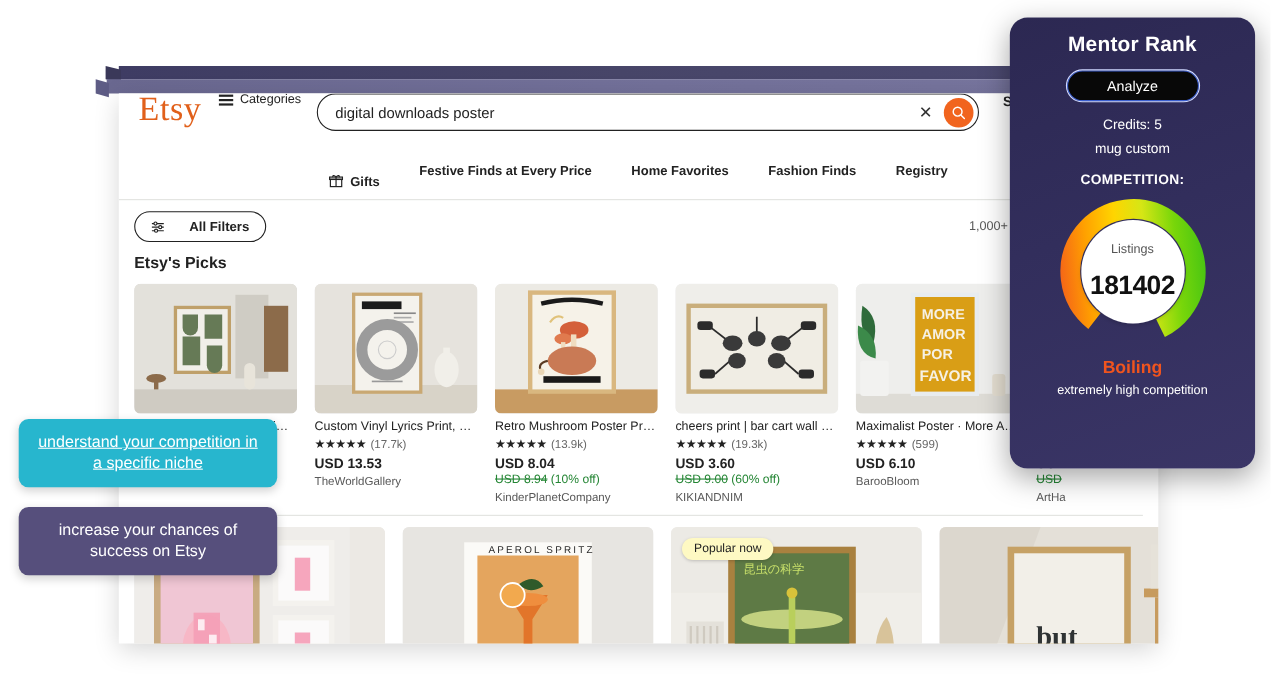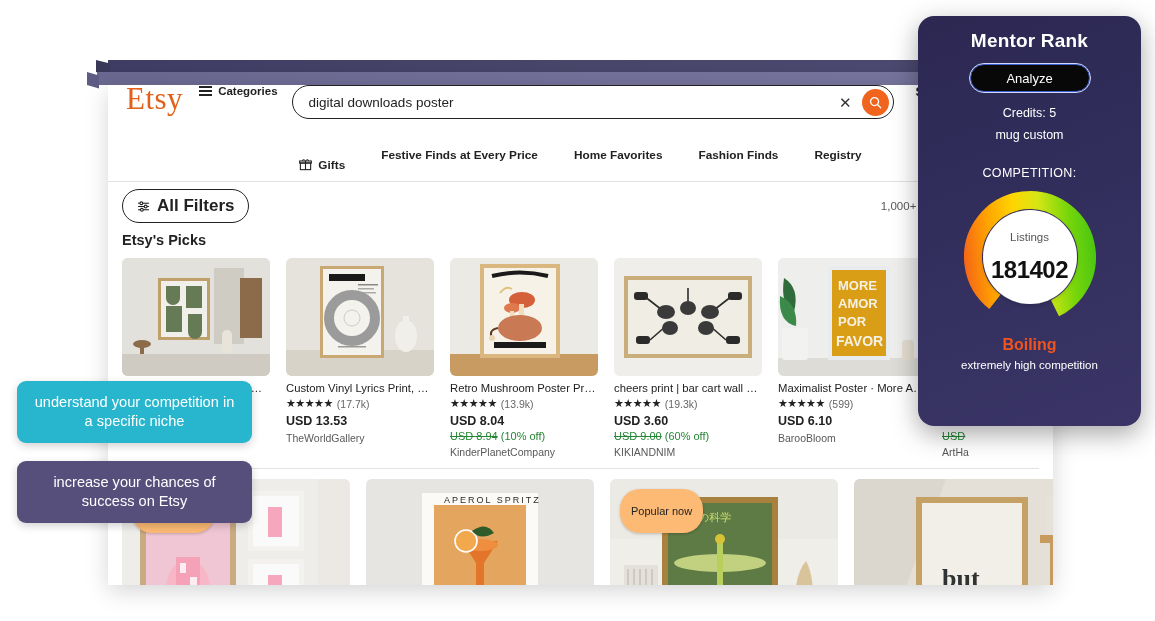--- a/index.html
+++ b/index.html
@@ -44,21 +44,21 @@
   }
   .etsy-logo {
     font-family: "Liberation Serif", serif;
     font-size: 31px; color: #e1601a; letter-spacing: .5px;
     margin-left: 6px; margin-right: 16px; line-height: 1;
     position: relative; top: -2px;
   }
   .categories { display: flex; align-items: center; gap: 6px; margin-right: 14px; }
   .burger { display: inline-flex; flex-direction: column; gap: 2.5px; }
   .burger i { display: block; width: 13px; height: 1.7px; background: #222; }
-  .categories-label { font-size: 11.5px; font-weight: 700; color: #222; }
+  .categories-label { font-size: 11.5px; font-weight: 400; color: #222; }
 
   .searchbar {
     flex: 0 0 auto; width: 602px; height: 34px;
     border: 1.6px solid #222; border-radius: 24px;
     display: flex; align-items: center; padding: 0 4px 0 16px; background: #fff;
   }
   .searchbar input {
     flex: 1; border: none; outline: none; font-size: 13.5px; color: #222;
     font-family: "Liberation Sans", sans-serif; background: transparent;
   }
@@ -80,23 +80,23 @@
   }
   .nav-item { font-size: 11.8px; font-weight: 700; color: #222; white-space: nowrap; cursor: pointer; }
   .nav-gift { display: flex; align-items: center; gap: 6px; }
 
   
   .filters-row {
     height: 48px; display: flex; align-items: center;
     justify-content: space-between; padding: 0 14px;
   }
   .all-filters {
-    display: inline-flex; align-items: center; gap: 7px;
+    display: inline-flex; align-items: center; gap: 22px;
     border: 1.4px solid #222; border-radius: 20px;
-    padding: 6px 14px; font-size: 17px; font-weight: 700; color: #222;
+    padding: 6px 14px; font-size: 12px; font-weight: 700; color: #222;
     background: #fff; cursor: pointer;
   }
   .results-count {
     display: flex; align-items: center; gap: 5px;
     font-size: 11.5px; color: #595959; padding-right: 20px;
   }
   .q-circle {
     width: 12px; height: 12px; border: 1.2px solid #6b6b6b; border-radius: 50%;
     font-size: 8.5px; color: #6b6b6b; display: inline-flex;
     align-items: center; justify-content: center; line-height: 1;
@@ -127,35 +127,36 @@
   .divider { height: 1px; background: #e1e3df; margin: 10px 14px 0 14px; }
 
   
   .bottom-row { display: flex; gap: 16px; padding: 10px 14px 0 14px; }
   .bottom-card {
     width: 228px; flex: 0 0 228px; height: 140px; border-radius: 6px;
     overflow: hidden; position: relative; background: #eee;
   }
   .bottom-card svg { display: block; width: 100%; height: 100%; }
   .popular-badge {
-    position: absolute; left: 10px; top: 10px; background: #fdba74;
-    border-radius: 20px; padding: 16px 11px; font-size: 11px;
+    position: absolute; left: 10px; top: 10px; background: #fef9c3;
+    border-radius: 20px; padding: 4px 11px; font-size: 11px;
     font-weight: 400; color: #222; box-shadow: 0 1px 3px rgba(0,0,0,.2);
   }
 
   
   .callout {
     position: absolute; border-radius: 9px; color: #fff;
     text-align: center; display: flex; align-items: center; justify-content: center;
     line-height: 1.28; padding: 10px 12px;
   }
   .callout-teal {
     left: 17px; top: 381px; width: 235px; height: 62px;
     background: #27b6ce; font-size: 14.6px;
     box-shadow: 0 3px 9px rgba(0,0,0,.18);
+    text-decoration: underline;
   }
   .callout-purple {
     left: 17px; top: 461px; width: 235px; height: 62px;
     background: #564f7c; font-size: 14.6px;
     box-shadow: 0 3px 9px rgba(0,0,0,.18);
   }
 
   
   .mentor-panel {
     position: absolute; left: 918px; top: 16px; width: 223px; height: 410px;
@@ -167,21 +168,21 @@
   .mentor-title { font-size: 19px; font-weight: 700; letter-spacing: .2px; }
   .analyze-btn {
     margin-top: 12px; width: 120px; height: 28px; border-radius: 18px;
     background: #080808; color: #fff; font-size: 13px;
     border: 1.6px solid #3b5fd0; outline: 1.4px solid #cfd9ff;
     display: flex; align-items: center; justify-content: center; cursor: pointer;
     font-family: "Liberation Sans", sans-serif;
   }
   .mentor-credits { margin-top: 14px; font-size: 12.5px; }
   .mentor-keyword { margin-top: 8px; font-size: 12.5px; }
-  .mentor-comp-label { margin-top: 24px; font-size: 12.5px; font-weight: 400; letter-spacing: .3px; }
+  .mentor-comp-label { margin-top: 14px; font-size: 12.5px; font-weight: 700; letter-spacing: .3px; }
 
   .gauge-wrap {
     margin-top: 10px; position: relative; width: 134px; height: 134px;
   }
   .gauge-wrap svg { display: block; }
   .gauge-center {
     position: absolute; inset: 0; display: flex; flex-direction: column;
     align-items: center; justify-content: center; pointer-events: none;
   }
   .gauge-label { font-size: 11.5px; color: #555; }

